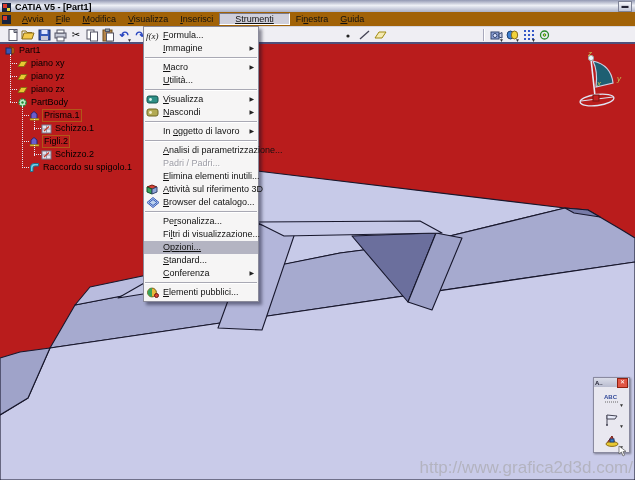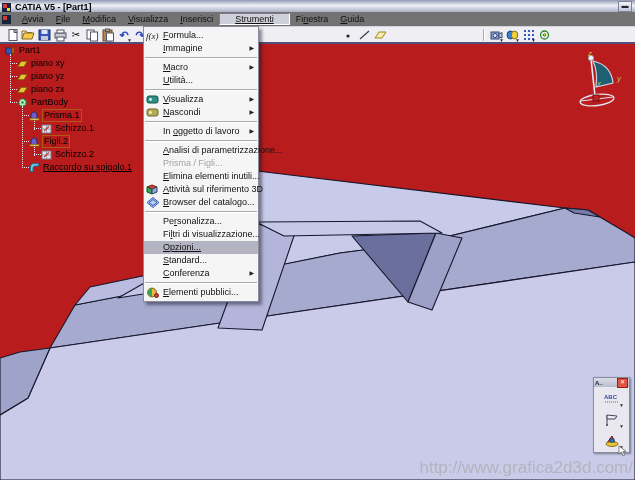--- a/index.html
+++ b/index.html
@@ -12,21 +12,21 @@
     display:flex;align-items:flex-end;font-size:9px;font-weight:bold;color:#000;}
   #titlebar .appicon{width:9px;height:9px;margin:0 4px 0 2px;background:#16233f;
     position:relative;flex:none;}
   #titlebar .appicon:before{content:"";position:absolute;left:1px;top:1px;width:4px;height:4px;background:#d8392b;}
   #titlebar .appicon:after{content:"";position:absolute;right:1px;bottom:1px;width:3px;height:3px;background:#e8e13c;}
   #titlebar .winbtn{position:absolute;right:3px;top:1px;width:12px;height:9px;
     background:linear-gradient(#f4f5fa,#c2c6d8);border:1px solid #7e8296;
     font-size:7px;line-height:7px;text-align:center;color:#223;}
   
   #menubar{position:absolute;left:0;top:12px;width:635px;height:14px;
-    background:#737373;border-bottom:1px solid #d4d4de;display:flex;align-items:center;font-size:9px;}
+    background:#a16207;border-bottom:1px solid #d4d4de;display:flex;align-items:center;font-size:9px;}
   #menubar .appicon2{width:9px;height:9px;margin:0 5px 0 2px;background:#16233f;position:relative;flex:none;}
   #menubar .appicon2:before{content:"";position:absolute;left:1px;top:1px;width:4px;height:4px;background:#d8392b;}
   .menubar-item{padding:1px 6px;color:#111;}
   .menubar-item.active{background:#cfcfdb;border:1px solid;border-color:#7a7a8a #fff #fff #7a7a8a;padding:0 15px;text-decoration:underline;}
   .menubar-item u{text-decoration:underline;}
   
   #toolbar{position:absolute;left:0;top:27px;width:635px;height:15px;
     background:#efeef3;border-bottom:2px solid #50507a;}
   .tb-group{position:absolute;top:0;display:flex;align-items:center;height:15px;}
   .tb-btn{width:16px;height:14px;display:flex;align-items:center;justify-content:center;position:relative;}
@@ -46,21 +46,21 @@
   .menu-sep{height:0;border-top:1px solid #a9a9b4;border-bottom:1px solid #fff;margin:2px 1px;}
   
   #viewport{position:absolute;left:0;top:44px;width:635px;height:436px;background:#b91c1c;}
   #model-svg{position:absolute;left:0;top:0;}
   
   #tree{position:absolute;left:3px;top:0;width:160px;font-size:9px;color:#000;}
   .tree-row{position:relative;height:13px;display:flex;align-items:center;}
   .tree-row .t-icon{width:11px;height:11px;margin-right:2px;flex:none;}
   .tree-row .t-label{line-height:11px;padding:0 1px;}
   .tree-row .t-label.boxed{border:1px solid #b05818;}
-  .tree-row .t-label.underlined{text-decoration:underline;text-align:center;}
+  .tree-row .t-label.underlined{text-align:center;}
   .tree-line{position:absolute;border-left:1px dotted #e4e8f6;width:0;}
   .tree-stub{position:absolute;border-top:1px dotted #e4e8f6;height:0;}
   
   #compass{position:absolute;right:7px;top:4px;}
   
   #palette{position:absolute;right:5px;bottom:27px;width:35px;
     background:#e9e8f0;border:1px solid #8a8aa0;box-shadow:1px 1px 2px rgba(0,0,0,.4);}
   #palette .pal-title{height:9px;background:linear-gradient(#dadce9,#b9bccf);
     display:flex;align-items:center;justify-content:space-between;padding:0 1px;}
   #palette .pal-title .pal-label{font-size:6px;font-weight:bold;color:#223;line-height:8px;}
@@ -388,21 +388,21 @@
             <circle cx="4.5" cy="5.5" r="1.4" fill="#d8f4ee"></circle>
           </svg></span><u>V</u>isualizza<span class="mi-arrow">▶</span></div>
       <div class="menu-item"><span class="mi-icon"><svg width="14" height="11" viewBox="0 0 14 11">
             <rect x="1" y="2" width="11" height="7" rx="2" fill="#b3ab54" stroke="#6e6724"></rect>
             <circle cx="4.5" cy="5.5" r="1.4" fill="#f4f0d0"></circle>
           </svg></span><u>N</u>ascondi<span class="mi-arrow">▶</span></div>
       <div class="menu-sep"></div>
       <div class="menu-item">In <u>o</u>ggetto di lavoro<span class="mi-arrow">▶</span></div>
       <div class="menu-sep"></div>
       <div class="menu-item"><u>A</u>nalisi di parametrizzazione...</div>
-      <div class="menu-item disabled">Prisma / Figli...</div>
+      <div class="menu-item disabled">Padri / Padri...</div>
       <div class="menu-item"><u>E</u>limina elementi inutili...</div>
       <div class="menu-item"><span class="mi-icon"><svg width="14" height="11" viewBox="0 0 14 11">
             <path d="M6,1 L11,3 L6,5 L1,3 Z" fill="#d84436" stroke="#701810"></path>
             <path d="M1,3 L6,5 L6,10 L1,8 Z" fill="#3aa35a" stroke="#14522a"></path>
             <path d="M11,3 L6,5 L6,10 L11,8 Z" fill="#8fa3d8" stroke="#33456e"></path>
           </svg></span><u>A</u>ttività sul riferimento 3D</div>
       <div class="menu-item"><span class="mi-icon"><svg width="14" height="11" viewBox="0 0 14 11">
             <path d="M7,0.5 L13,5.5 L7,10.5 L1,5.5 Z" fill="#bcd2ee" stroke="#3558b8"></path>
             <path d="M7,2.5 L11,5.5 L7,8.5 L3,5.5 Z" fill="none" stroke="#3558b8"></path>
           </svg></span><u>B</u>rowser del catalogo...</div>

